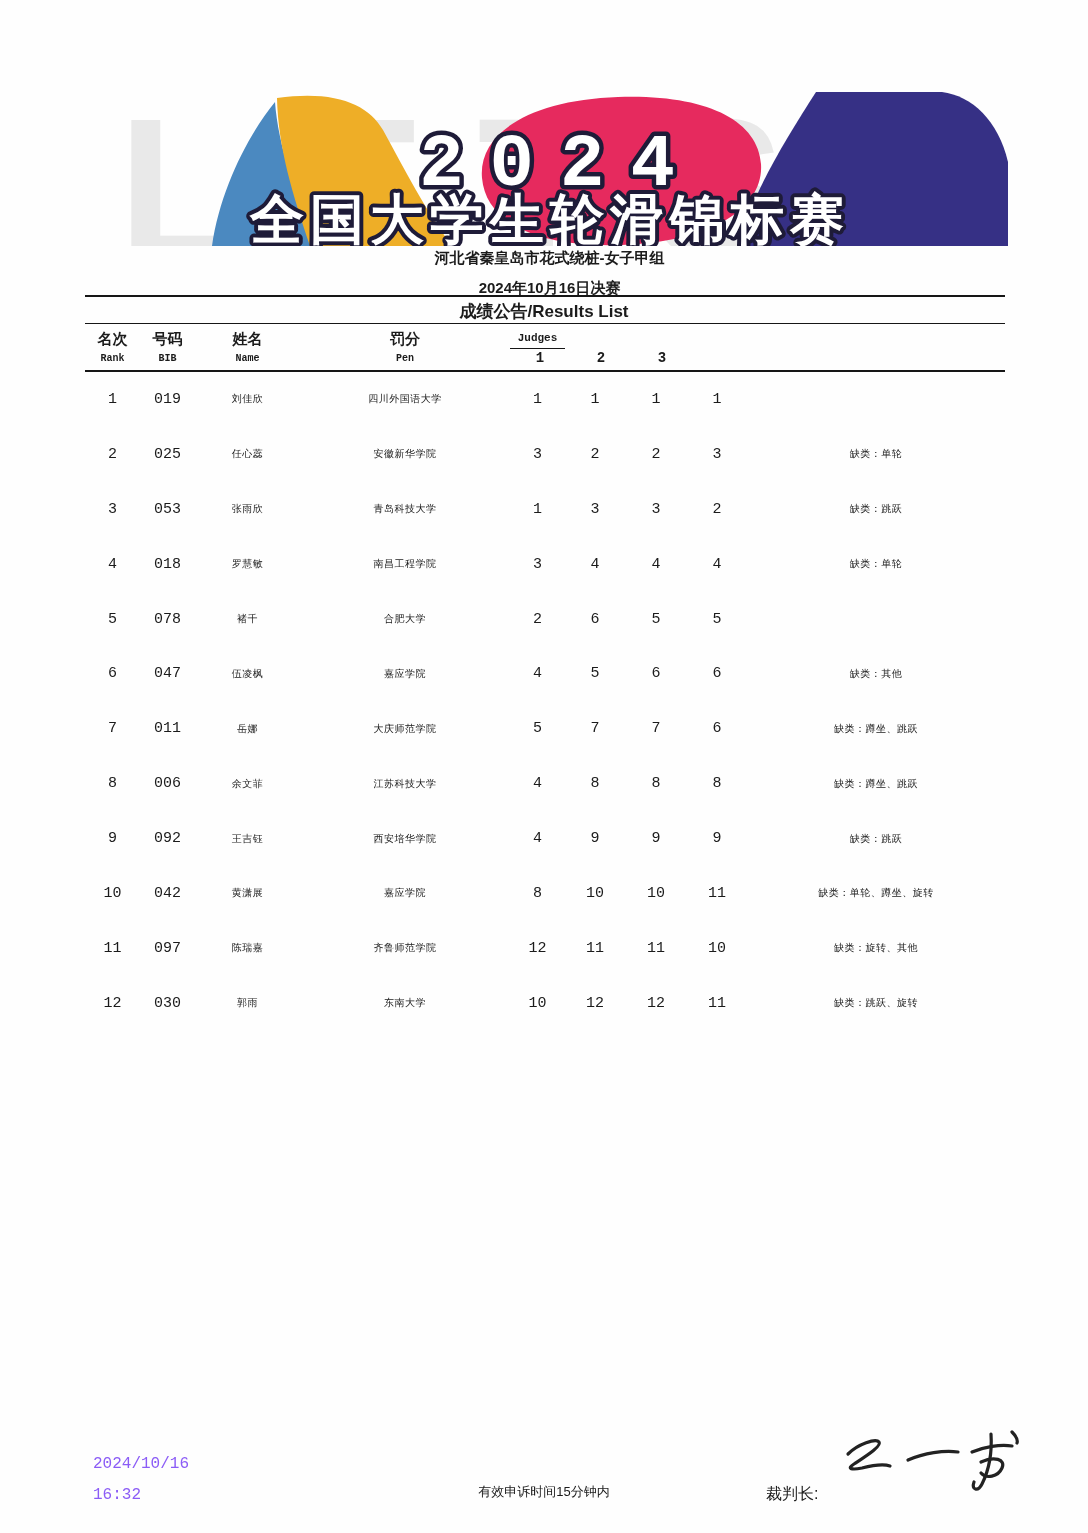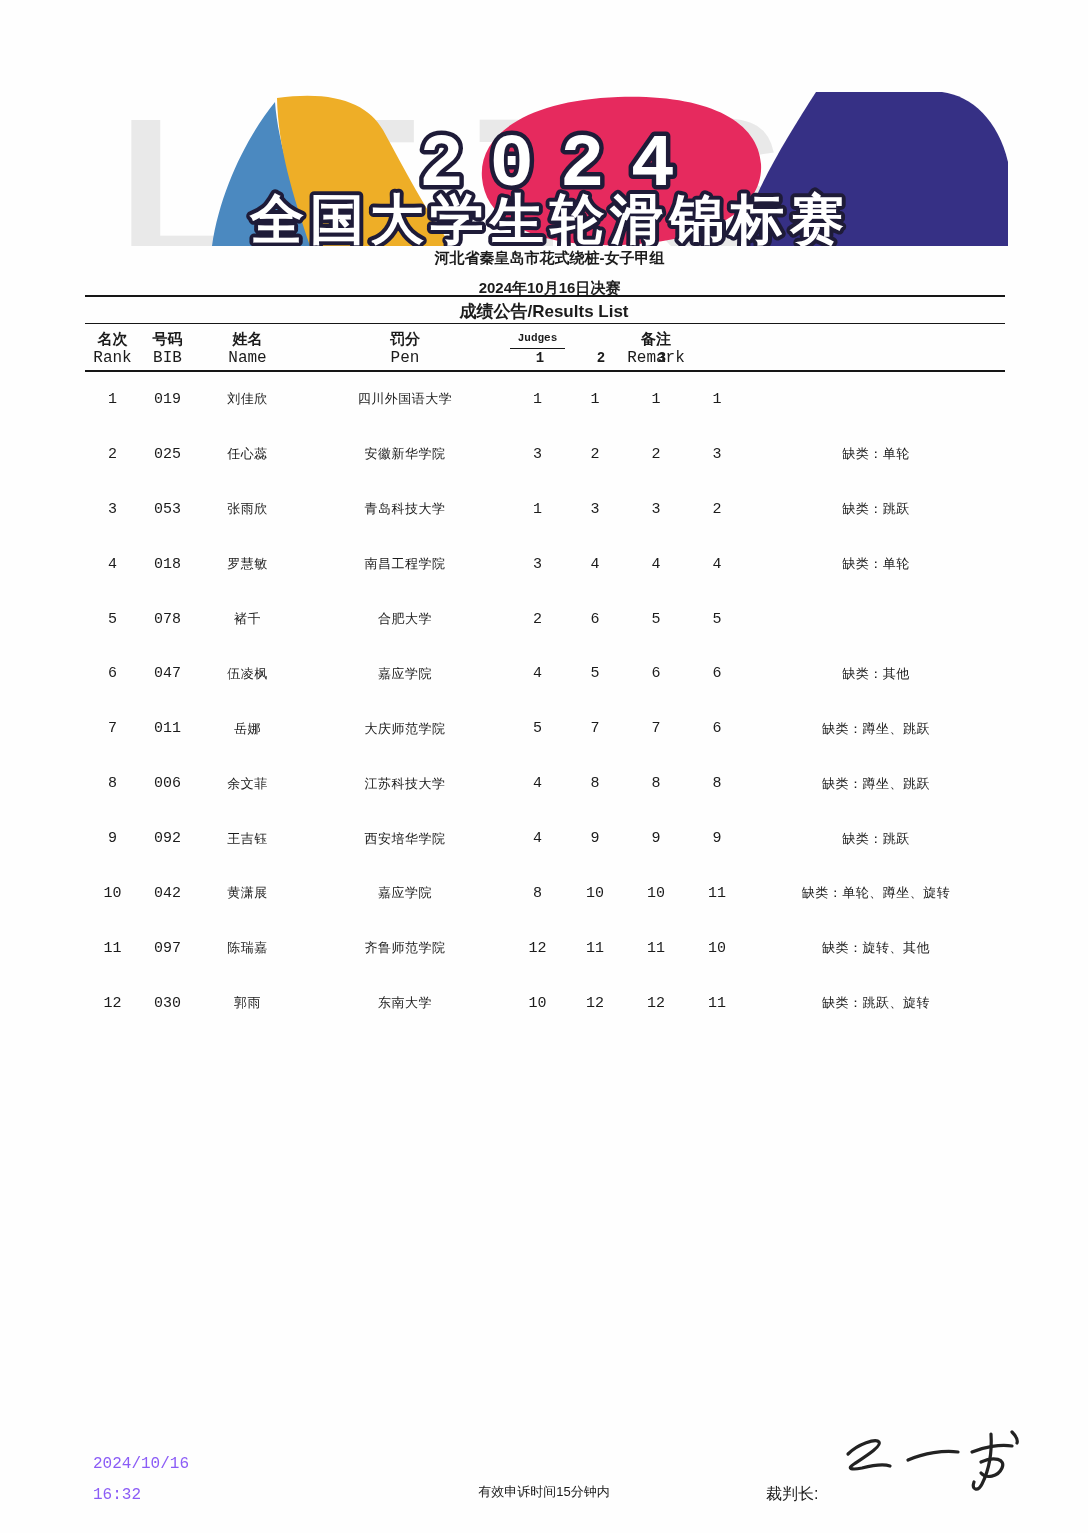--- a/index.html
+++ b/index.html
@@ -33,38 +33,38 @@
   
   .table { position:absolute; left:85px; top:325px; width:920px; }
   .thead {
     display:grid;
     grid-template-columns:55px 55px 105px 210px 55px 182px 258px;
     border-bottom:2px solid #161616;
     padding:3px 0 2px 0;
   }
   .th { display:flex; flex-direction:column; align-items:center; justify-content:flex-end; }
   .th .cn { font-size:15px; font-weight:bold; line-height:20px; }
-  .th .en { font-size:16px; font-weight:normal; line-height:19px; font-family:"Liberation Mono", monospace; }
+  .th .en { font-size:10px; font-weight:bold; line-height:19px; font-family:"Liberation Mono", monospace; }
   .judges-group { display:flex; flex-direction:column; }
   .judges-label {
     text-align:center; font-size:11px; font-weight:bold; line-height:20px;
     font-family:"Liberation Mono", monospace;
     border-bottom:1.5px solid #161616;
   }
   .judges-nums { display:grid; grid-template-columns:60px 62px 60px; }
   .judges-nums span { text-align:center; font-size:14px; font-weight:bold; line-height:19px; font-family:"Liberation Mono", monospace; }
 
   .tbody .tr {
     display:grid;
     grid-template-columns:55px 55px 105px 210px 55px 60px 62px 60px 258px;
     height:54.9px; align-items:center;
   }
   .td { text-align:center; }
   .td.num { font-family:"Liberation Mono", monospace; font-size:15px; }
-  .td.cn  { font-size:13px; letter-spacing:0.5px; }
+  .td.cn  { font-size:10px; letter-spacing:0.5px; }
 
   
   .footer-datetime {
     position:absolute; left:93px; top:1449px;
     font-family:"Liberation Mono", monospace; font-size:16px; line-height:31px; color:#8b5cf6;
   }
   .footer-notice {
     position:absolute; left:0; top:1483px; width:100%; text-align:center;
     font-size:13px; color:#1b1b1b;
   }
@@ -122,24 +122,20 @@
         <span class="cn">罚分</span>
         <span class="en">Pen</span>
       </div>
       <div class="judges-group">
         <div class="judges-label">Judges</div>
         <div class="judges-nums">
           <span>1</span>
           <span>2</span>
           <span>3</span>
         </div>
-      </div>
-      <div class="th">
-        <span class="cn">备注</span>
-        <span class="en">Remark</span>
       </div>
     </div>
 
     <div class="tbody">
     <div class="tr">
       <div class="td num">1</div>
       <div class="td num">019</div>
       <div class="td cn">刘佳欣</div>
       <div class="td cn">四川外国语大学</div>
       <div class="td num">1</div>

